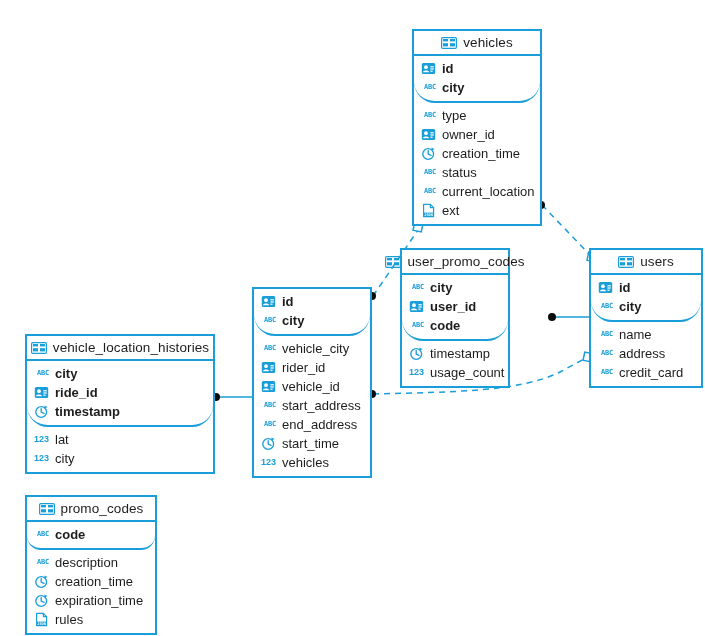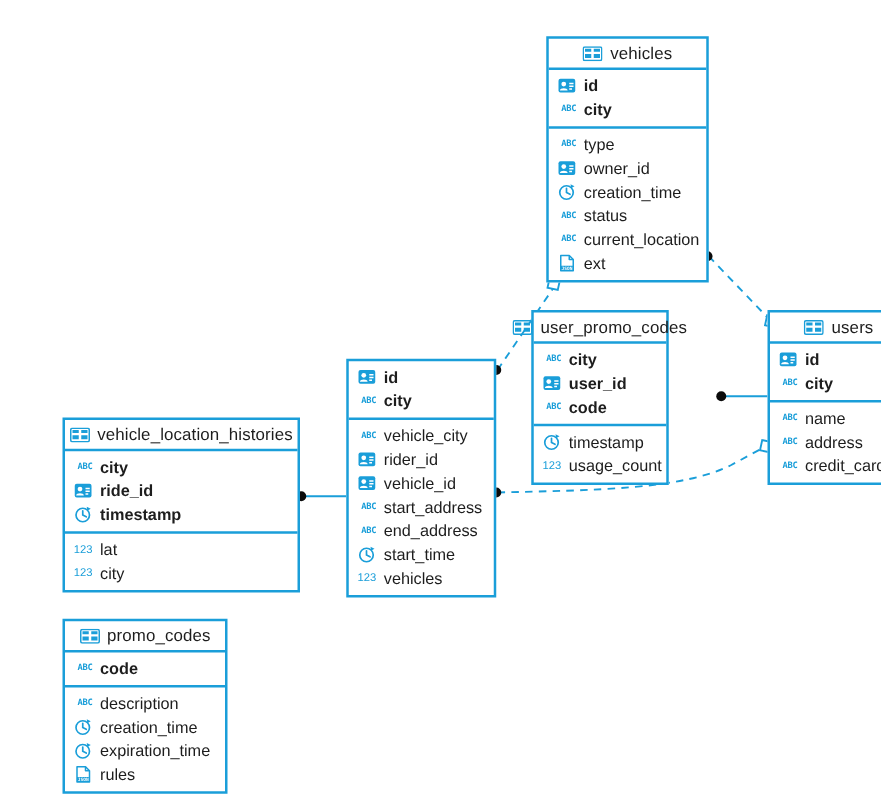--- a/index.html
+++ b/index.html
@@ -2,42 +2,42 @@
 <html><head>
 <meta charset="utf-8">
 <style>
   html,body{margin:0;padding:0;}
   body{
     width:705px;height:636px;position:relative;
     background:#ffffff;
     font-family:"Liberation Sans", sans-serif;
     overflow:hidden;
   }
-  #canvas{position:absolute;inset:0;margin-left:25px;}
+  #canvas{position:absolute;inset:0;}
   #edges{position:absolute;left:0;top:0;width:705px;height:636px;pointer-events:none;}
 
   .table{
     position:absolute;
     background:#ffffff;
     border:2px solid #1a9ed9;
     box-sizing:border-box;
   }
   .thead{
     display:flex;align-items:center;justify-content:center;
     gap:6px;
     height:25px;
     border-bottom:2px solid #1a9ed9;
     padding:0 8px;
     box-sizing:border-box;
   }
   .tname{
     font-size:13.5px;color:#1d1d1d;white-space:nowrap;letter-spacing:.1px;
   }
   .pkblock{border-bottom:2px solid #1a9ed9;}
-  .pkblock,.fieldblock{padding:3px 0 4px 0;}
+  .pkblock,.fieldblock{padding:3px 0 4px 0;border-radius:21px;}
   .row{
     display:flex;align-items:center;gap:6px;
     height:19px;padding:0 7px;box-sizing:border-box;white-space:nowrap;
   }
   .fname{font-size:13px;color:#1d1d1d;}
   .pkblock .fname{font-weight:bold;}
 
   
   .ic{width:15px;height:15px;flex:0 0 15px;display:block;}
   .ic svg{display:block;width:15px;height:15px;}
@@ -45,21 +45,21 @@
   .ic-grid svg{width:16px;height:12px;}
   .abc{
     flex:0 0 15px;width:15px;
     font-family:"DejaVu Sans Mono", monospace;
     font-size:7px;font-weight:bold;color:#1a9ed9;
     letter-spacing:-0.2px;line-height:15px;text-align:right;
   }
   .num123{
     flex:0 0 15px;width:15px;
     font-family:"Liberation Sans", sans-serif;
-    font-size:9px;font-weight:normal;color:#1a9ed9;
+    font-size:9px;font-weight:bold;color:#1a9ed9;
     line-height:15px;text-align:left;
   }
 </style>
 </head>
 <body>
 
 <div id="canvas">
 
   <svg id="edges" viewBox="0 0 705 636" xmlns="http://www.w3.org/2000/svg">
       <g>

